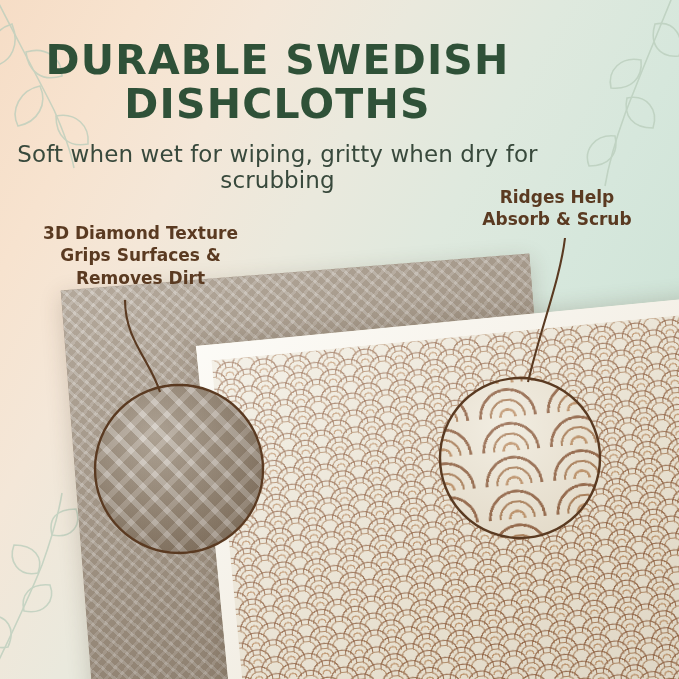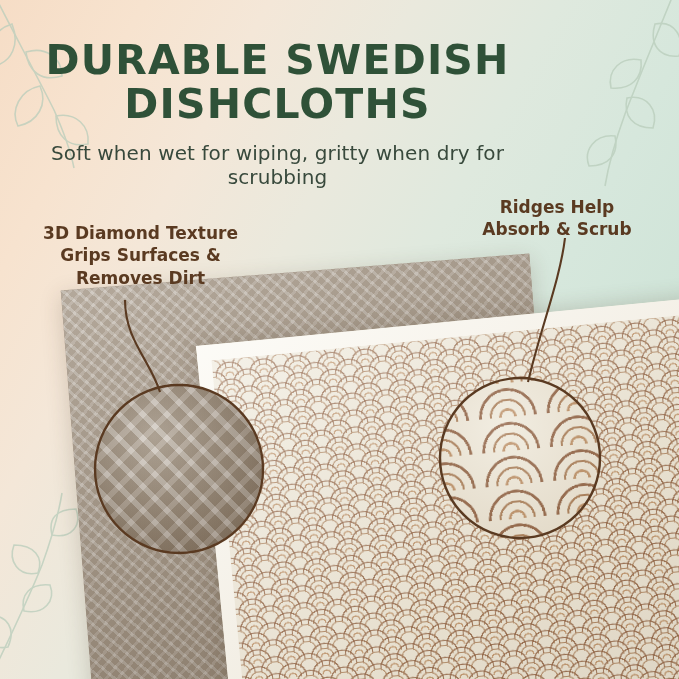--- a/index.html
+++ b/index.html
@@ -59,40 +59,40 @@
     font-weight: 700;
     font-size: 41px;
     letter-spacing: 1.2px;
     line-height: 1.08;
     text-transform: uppercase;
     font-family: "DejaVu Sans", sans-serif;
   }
   #subtitle {
     margin-top: 14px;
     color: #38493c;
-    font-size: 20px;
+    font-size: 23px;
     font-weight: 400;
     letter-spacing: .1px;
     font-family: "DejaVu Sans", sans-serif;
   }
 
   
   .callout {
     position: absolute;
     color: #5a3a21;
     font-weight: 700;
     font-size: 17px;
     line-height: 1.32;
     text-align: center;
     font-family: "DejaVu Sans", sans-serif;
     z-index: 7;
     white-space: pre-line;
   }
   #callout-left  { left: 18px;  top: 222px; width: 245px; }
-  #callout-right { right: 22px; top: 196px; width: 200px; text-align: center; }
+  #callout-right { right: 22px; top: 186px; width: 200px; text-align: center; }
 
   
   #annotations {
     position: absolute;
     left: 0; top: 0;
     width: 679px; height: 679px;
     z-index: 5;
     pointer-events: none;
   }
   .leader { stroke: #5a3a21; stroke-width: 2.1; fill: none; }

